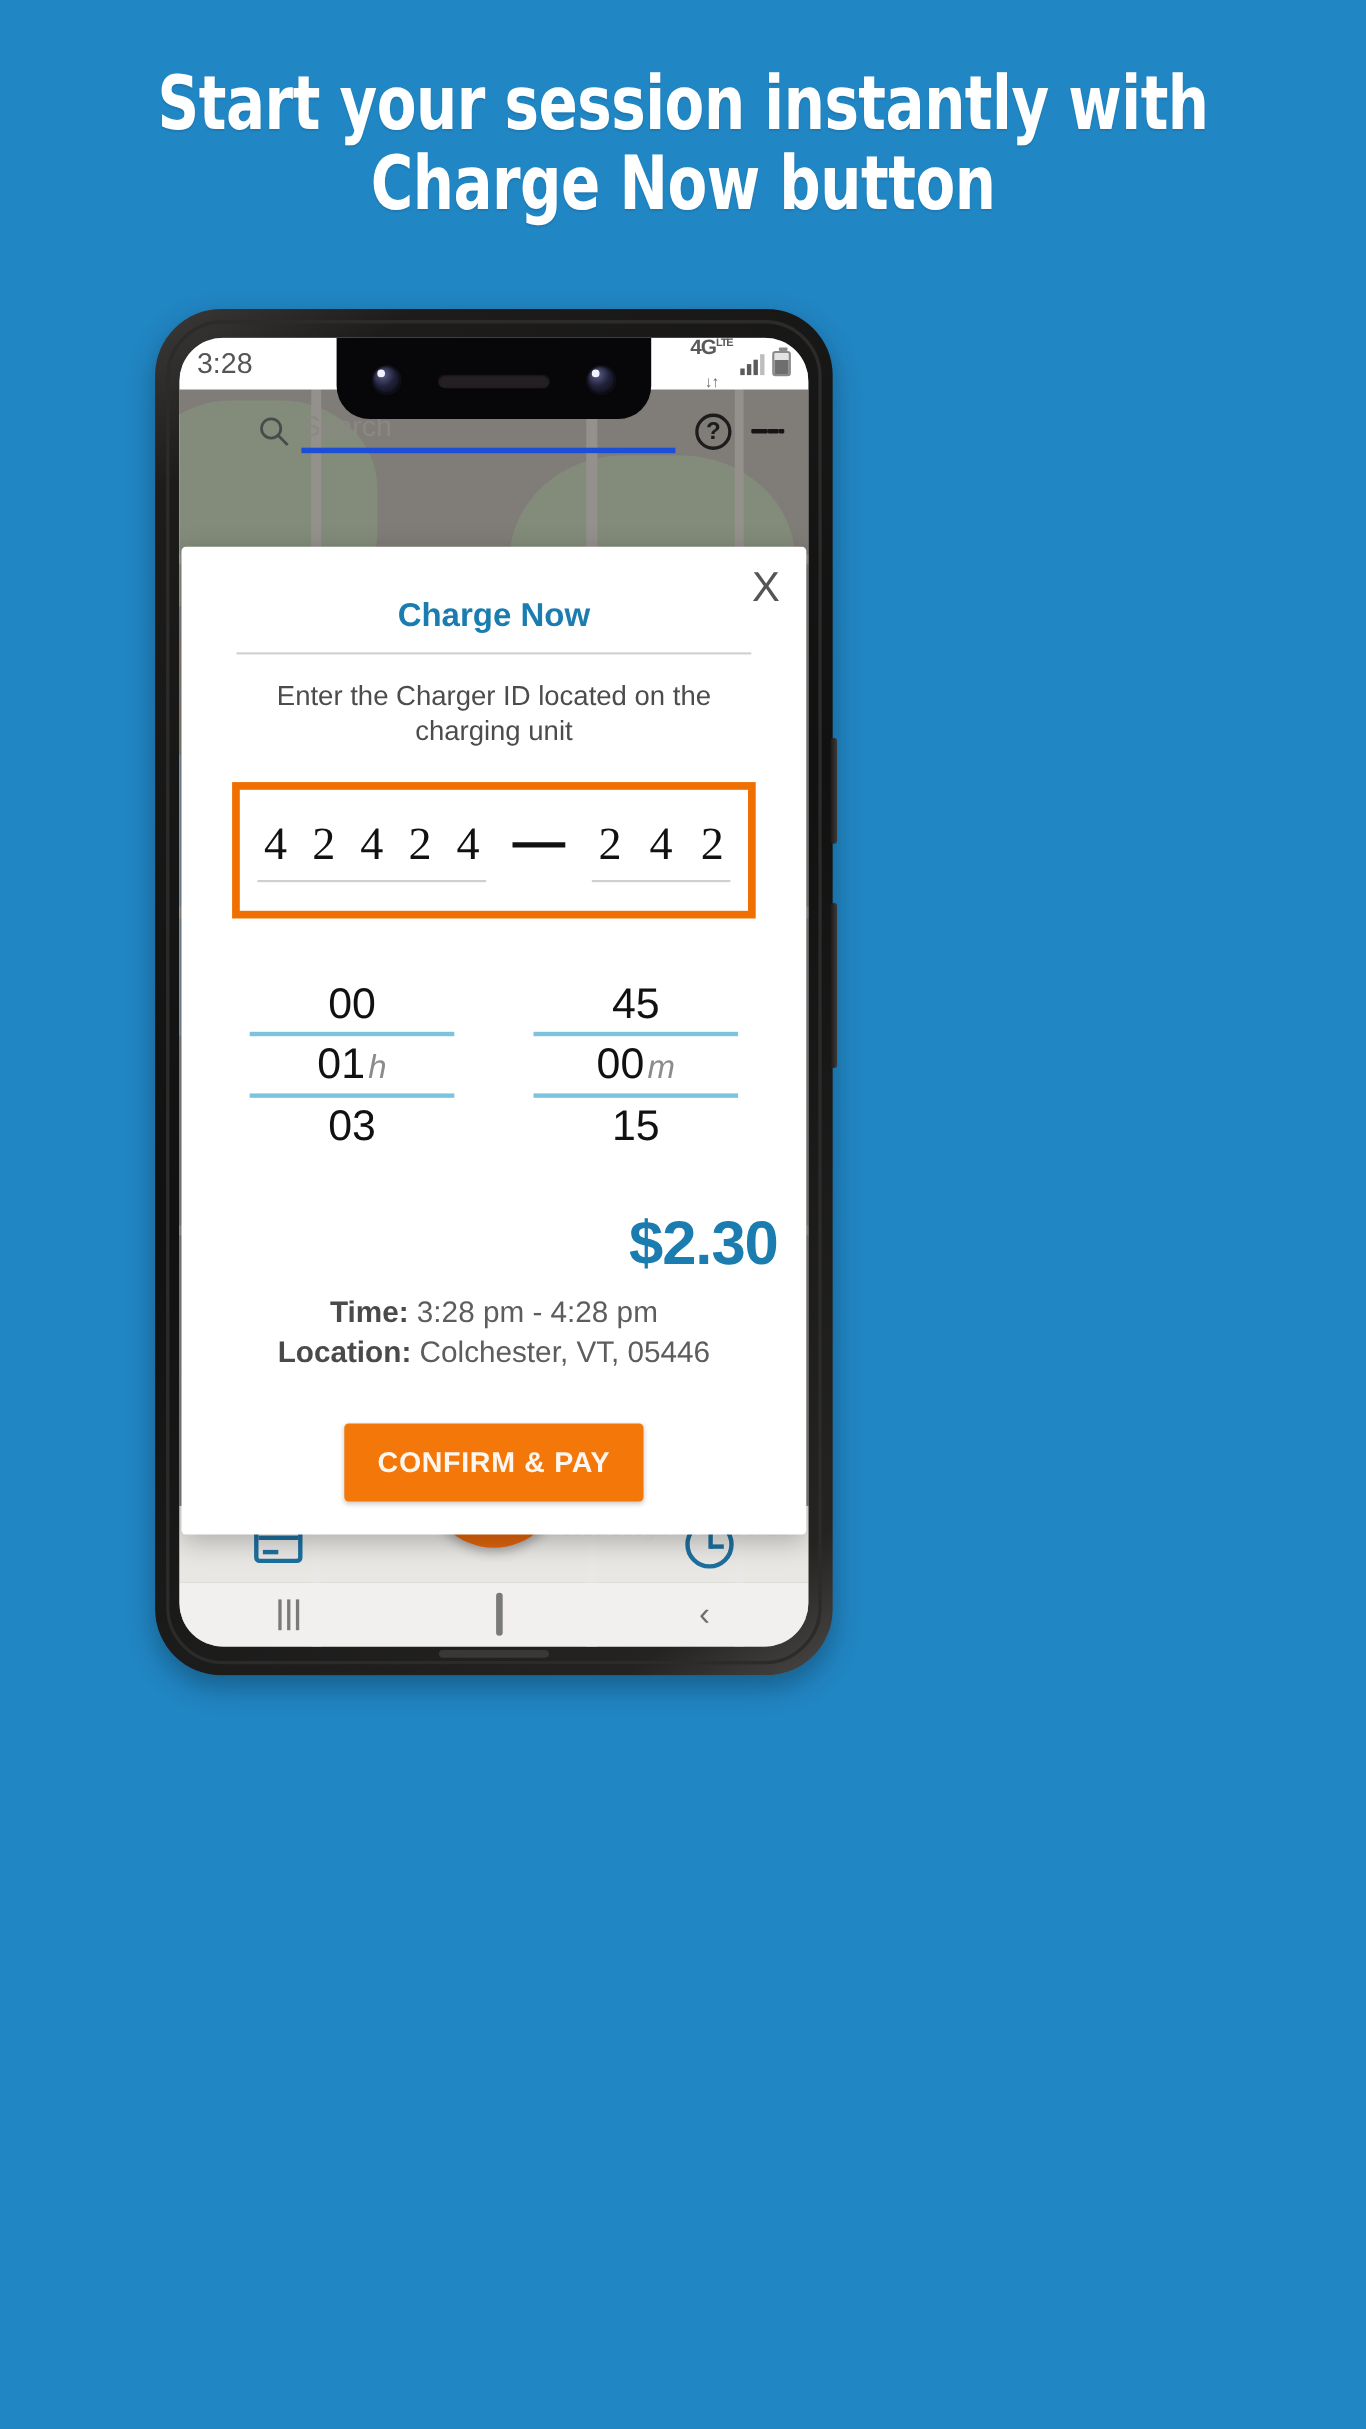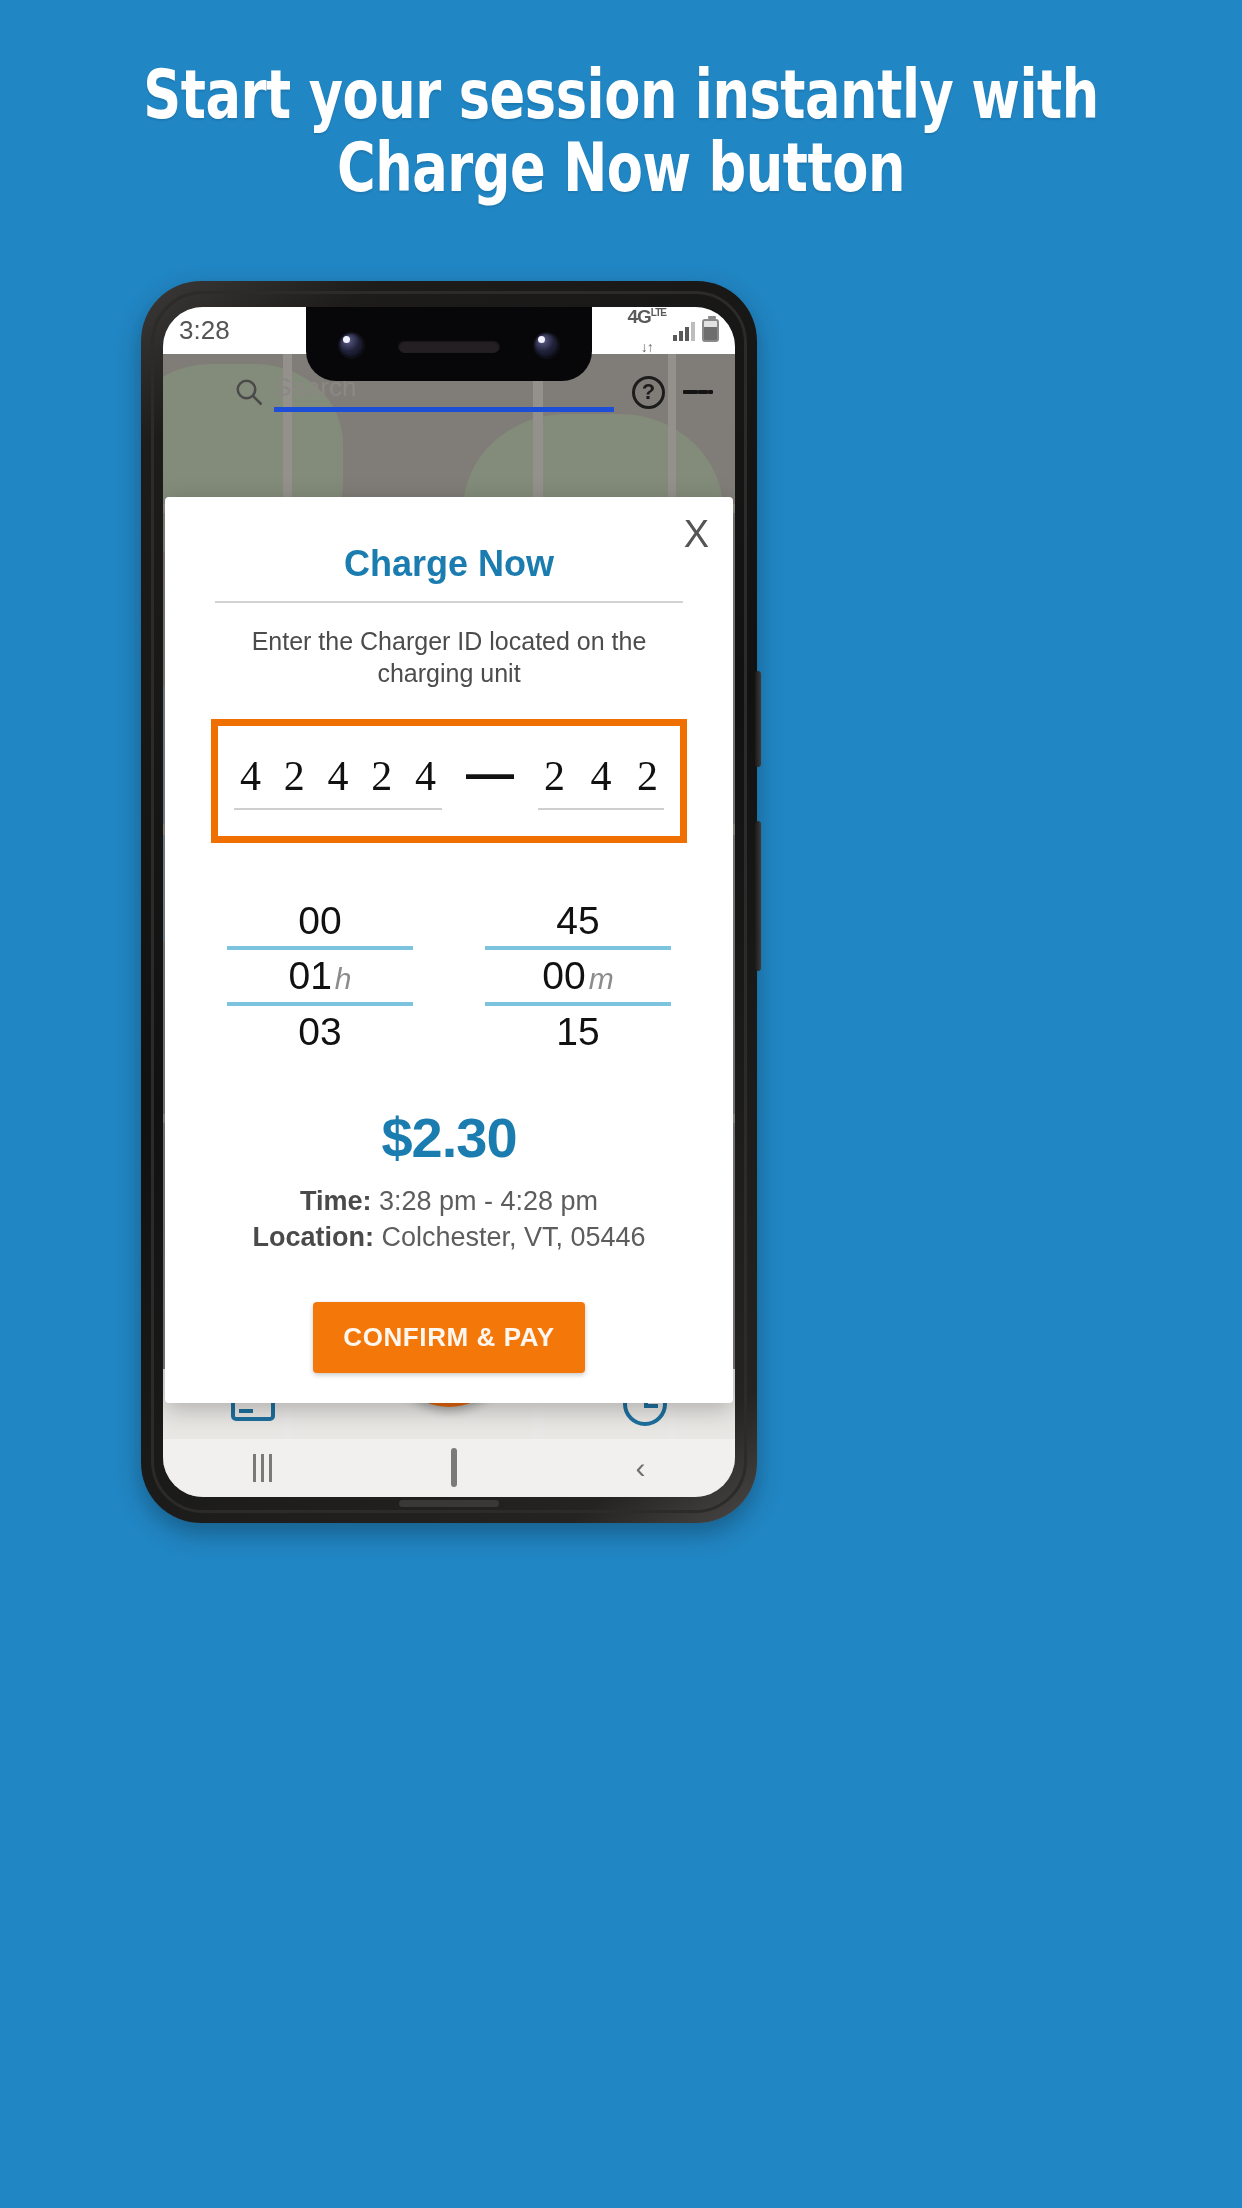--- a/index.html
+++ b/index.html
@@ -252,21 +252,21 @@
   }
   .modal-close {
     position:absolute; right:24px; top:18px;
     font-size:38px; color:#555; line-height:1;
     font-family:"Liberation Sans", sans-serif;
     cursor:pointer;
   }
   .modal-title {
     text-align:center;
     color:#1b7cb0;
-    font-size:36px;
+    font-size:30px;
     font-weight:bold;
     margin-top:24px;
   }
   .modal-divider {
     height:2px; background:#d2d2d2;
     margin:16px 24px 0;
   }
   .modal-sub {
     text-align:center;
     color:#4c4c4c;
@@ -306,21 +306,21 @@
   .spinner { width:186px; text-align:center; }
   .sp-val { font-size:39px; color:#111; line-height:1.32; }
   .sp-val.mid { display:flex; align-items:baseline; justify-content:center; }
   .sp-unit {
     font-style:italic; color:#8c8c8c; font-size:30px; margin-left:3px;
   }
   .sp-line { height:4px; background:#7cc4dd; }
 
   
   .price {
-    text-align:center;
+    text-align:right;
     color:#1b7cb0;
     font-size:56px;
     font-weight:bold;
     margin-top:48px;
     letter-spacing:-1px;
   }
   .details { text-align:center; margin-top:14px; }
   .details .row { font-size:27px; color:#5d5d5d; line-height:1.33; }
   .details .row b { color:#4a4a4a; }
 

